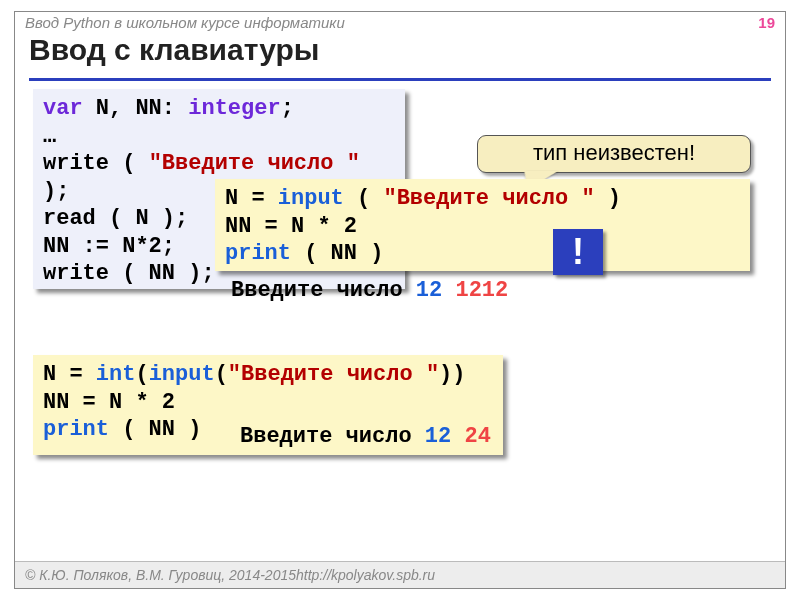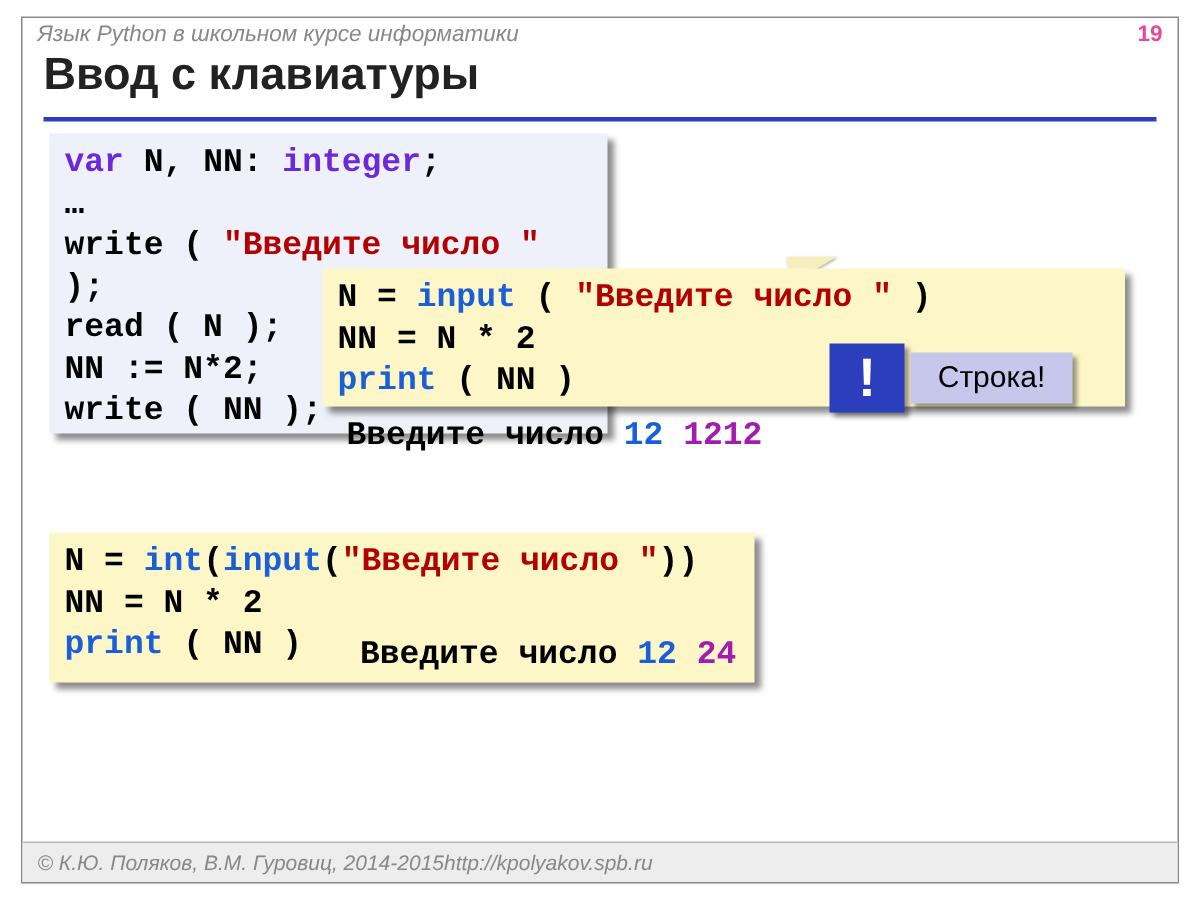--- a/index.html
+++ b/index.html
@@ -162,51 +162,51 @@
     padding: 0 10px;
     font-style: italic;
     color: #888;
     font-size: 14px;
   }
   .kw { color: #6d28d9; font-weight: bold; }
   .str { color: #b30000; font-weight: bold; }
   .fn  { color: #1a5fd8; font-weight: bold; }
   .num { color: #1a5fd8; font-weight: bold; }
   .plain { color: #000; font-weight: bold; }
-  .output-green { color: #a21caf; }
+  .output-green { color: #ef4444; }
 </style>
 </head>
 <body>
 
 <div class="frame">
 
   <div class="header-top">
-    <span>Язык Python в школьном курсе информатики</span>
+    <span>Ввод Python в школьном курсе информатики</span>
     <span class="page-number">19</span>
   </div>
 
   <div class="slide-title">Ввод с клавиатуры</div>
 
   <div class="content">
 
     <div class="code-box pascal-box"><span class="kw">var</span><span class="plain"> N, NN: </span><span class="kw">integer</span><span class="plain">;</span>
 <span class="plain">…</span>
 <span class="plain">write ( </span><span class="str">"Введите число "</span><span class="plain"> );</span>
 <span class="plain">read ( N );</span>
 <span class="plain">NN := N*2;</span>
 <span class="plain">write ( NN );</span></div>
 
+    <div class="callout">тип неизвестен!</div>
     <div class="callout-tail"></div>
 
     <div class="code-box python-box1"><span class="plain">N = </span><span class="fn">input</span><span class="plain"> ( </span><span class="str">"Введите число "</span><span class="plain"> )</span>
 <span class="plain">NN = N * 2</span>
 <span class="fn">print</span><span class="plain"> ( NN )</span></div>
 
     <div class="bang-box">!</div>
-    <div class="string-box">Строка!</div>
 
     <div class="output1"><span class="plain">Введите число </span><span class="num">12</span>
 <span class="output-green">1212</span></div>
 
     <div class="code-box python-box2"><span class="plain">N = </span><span class="fn">int</span><span class="plain">(</span><span class="fn">input</span><span class="plain">(</span><span class="str">"Введите число "</span><span class="plain">))</span>
 <span class="plain">NN = N * 2</span>
 <span class="fn">print</span><span class="plain"> ( NN )</span></div>
 
     <div class="output2"><span class="plain">Введите число </span><span class="num">12</span>
 <span class="output-green">24</span></div>

